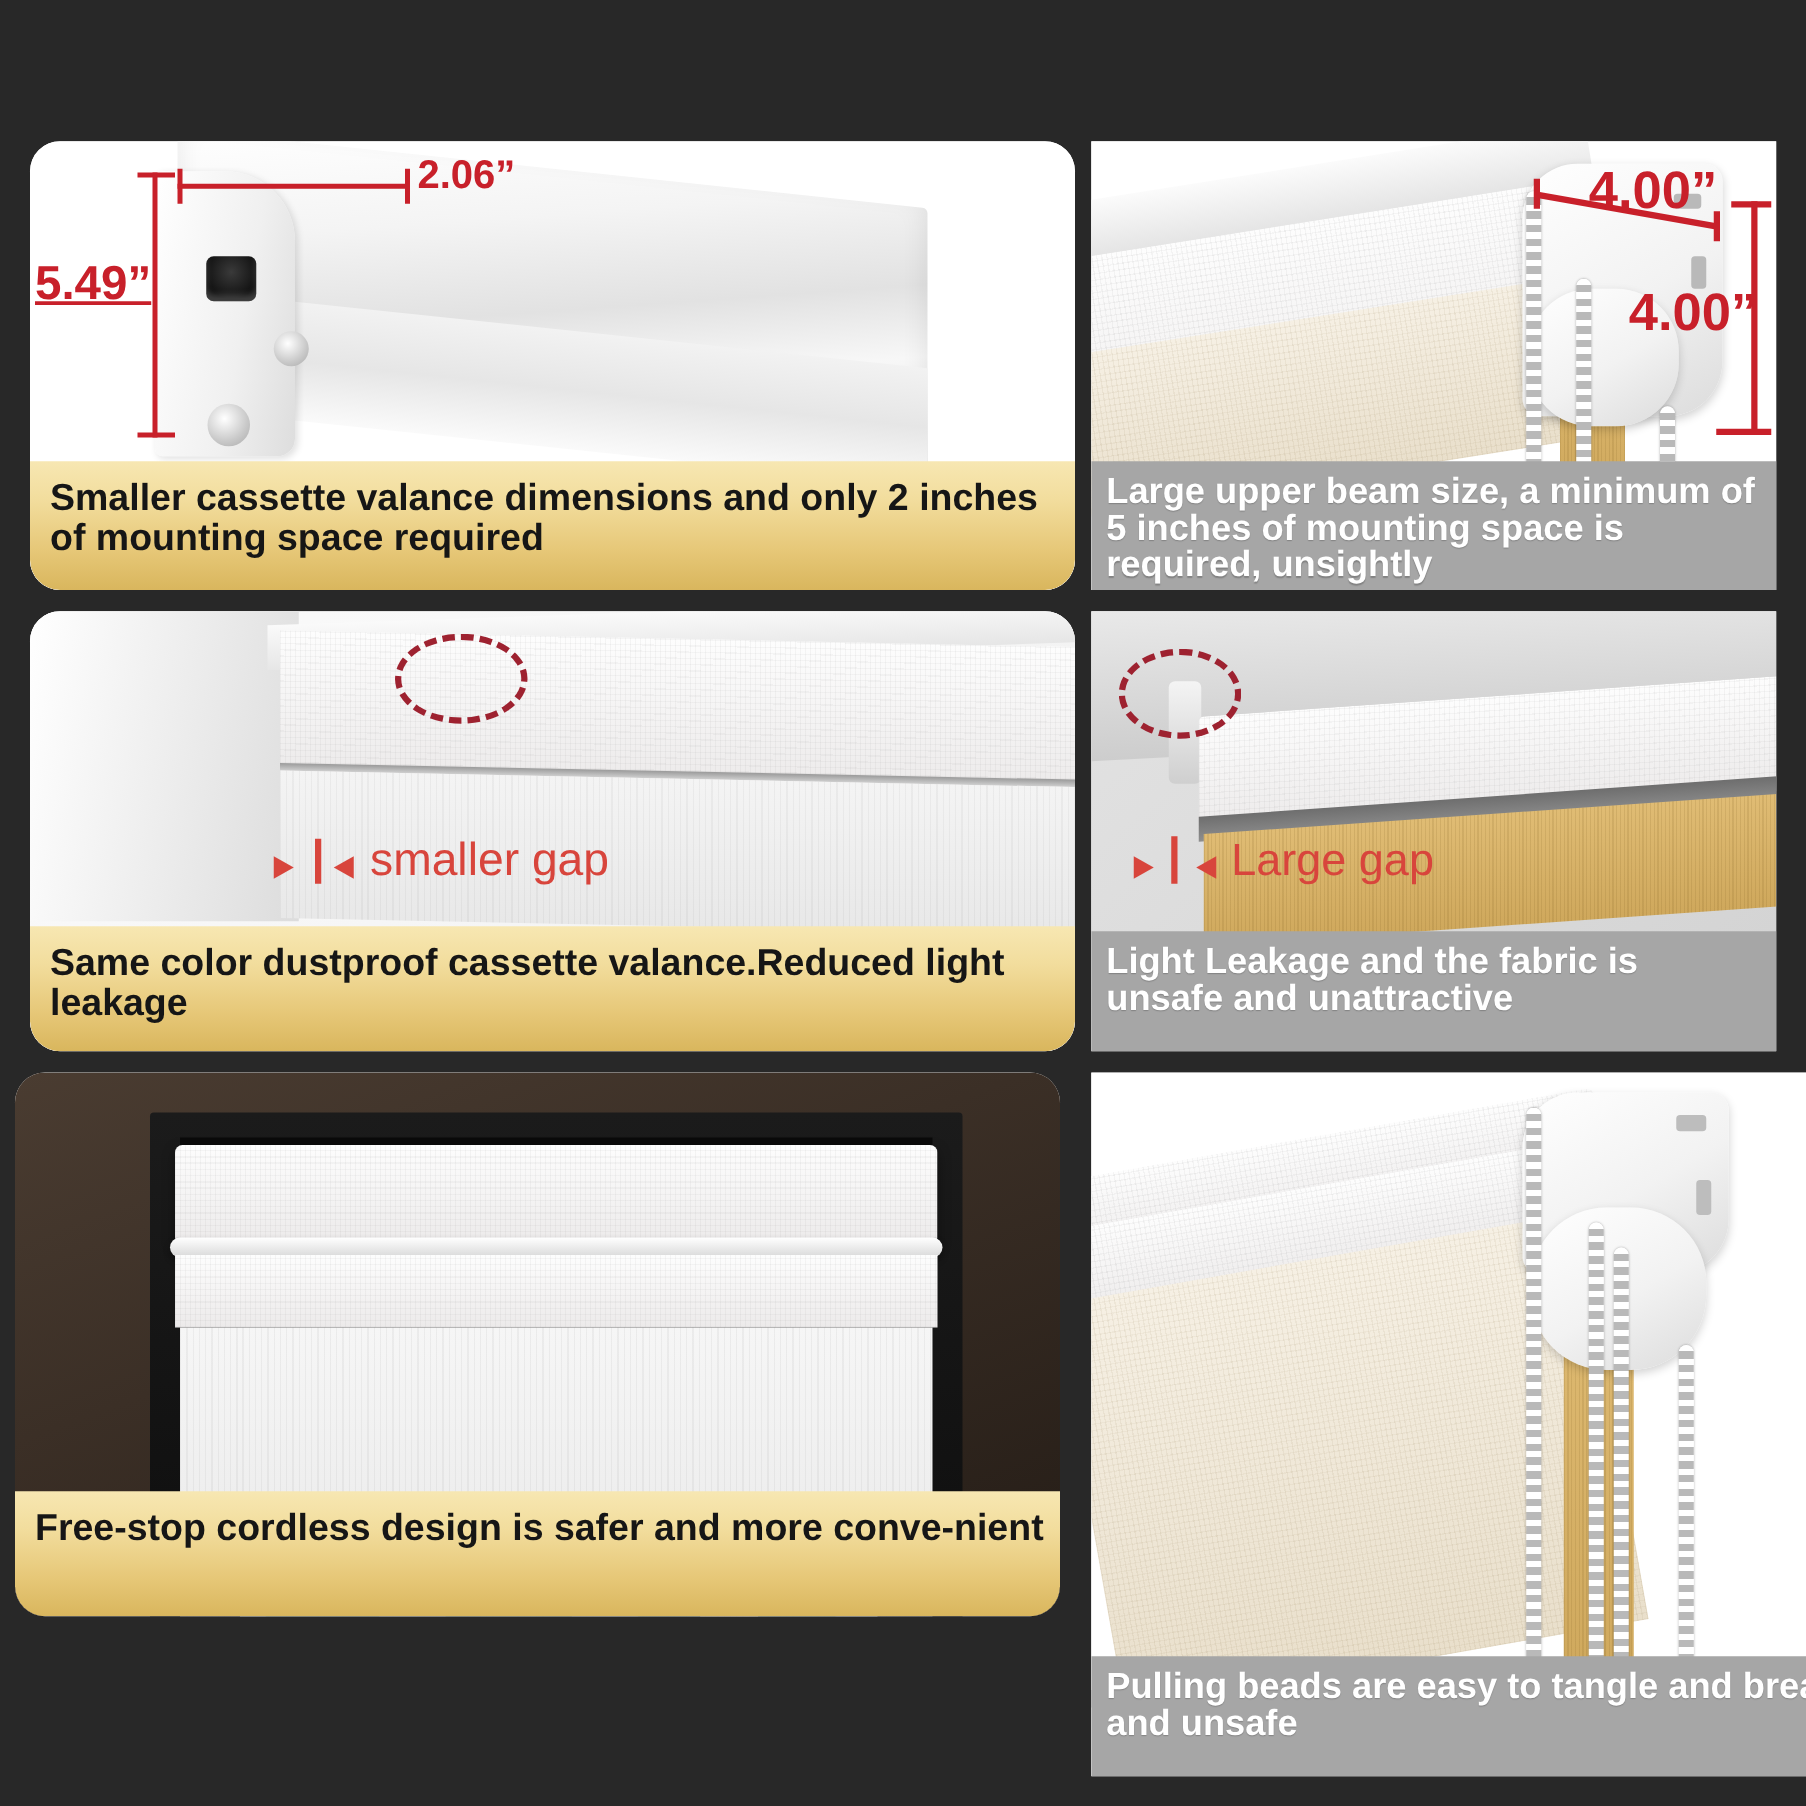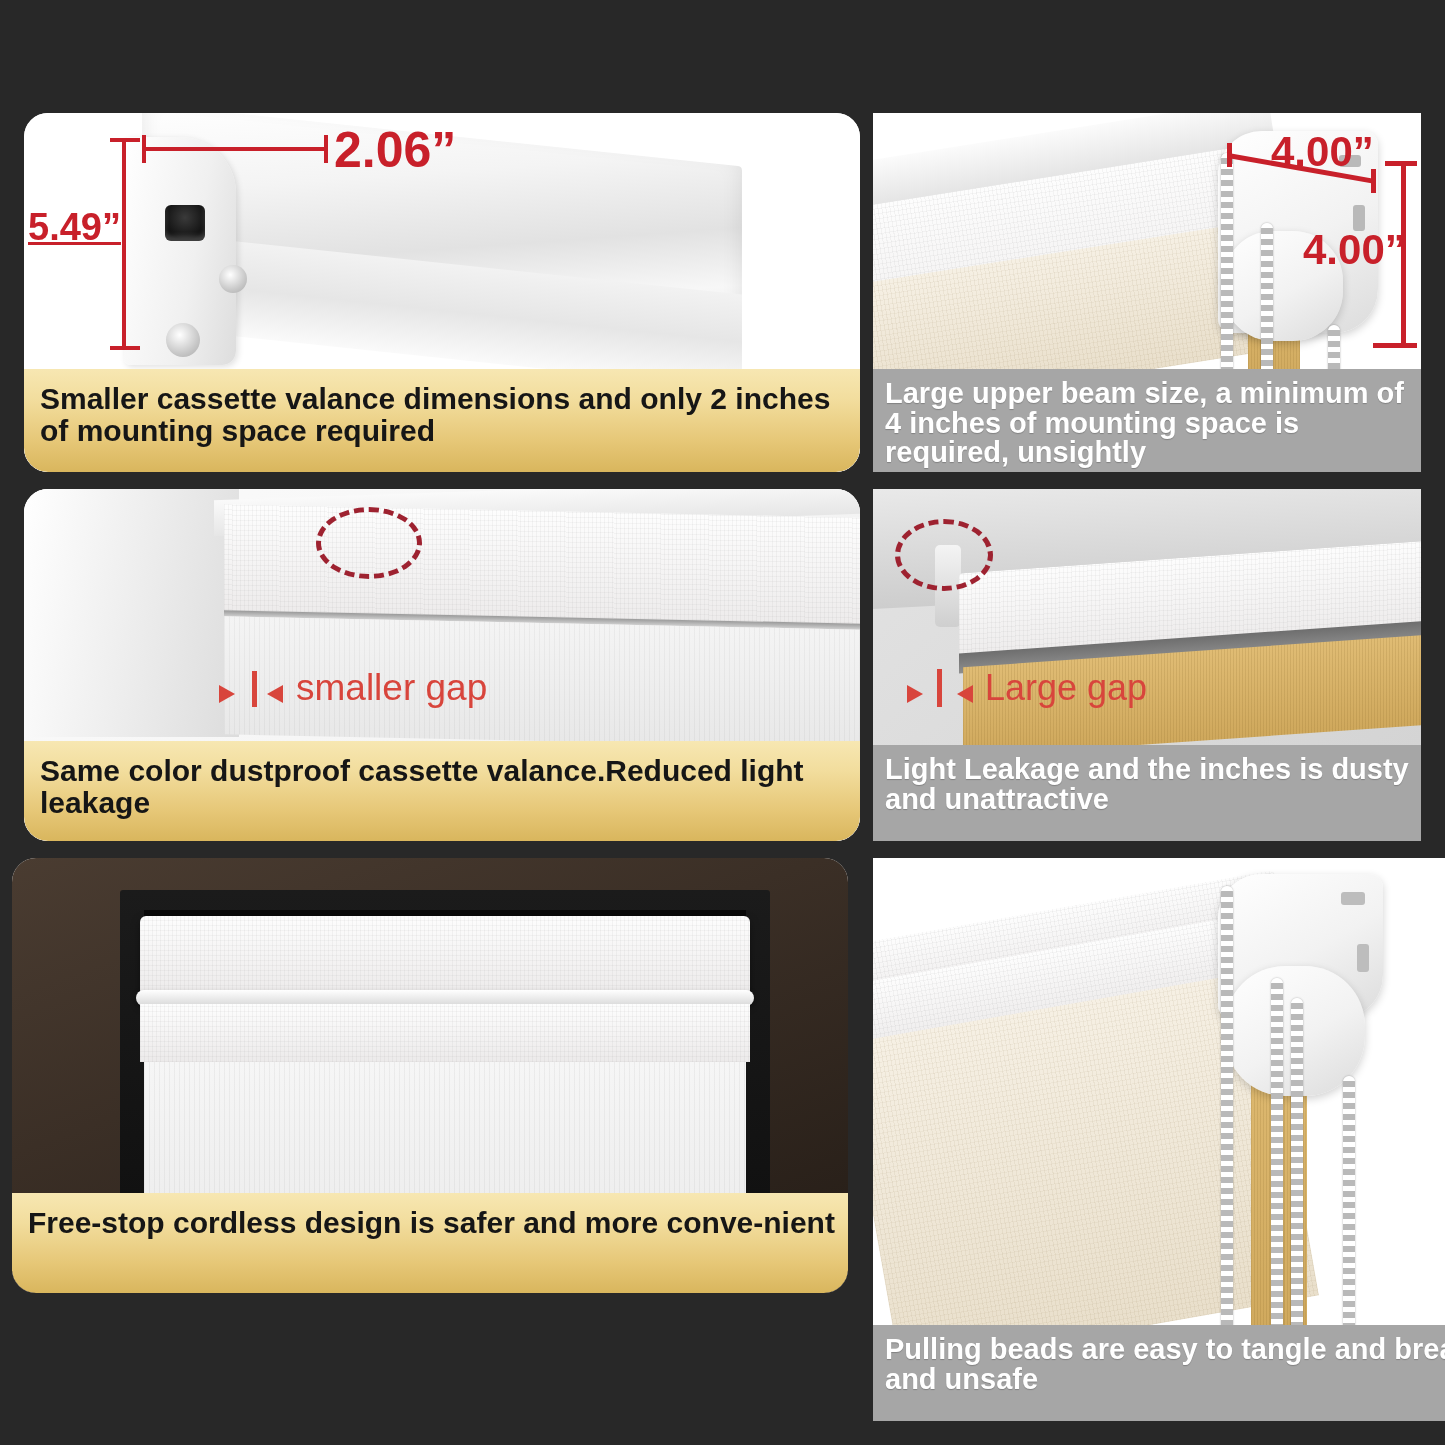--- a/index.html
+++ b/index.html
@@ -123,21 +123,21 @@
       <div class="p1-screw" style="left:142px;top:210px;width:34px;height:34px;"></div>
 
       <div class="dim-line" style="left:98px;top:25px;width:4px;height:212px;"></div>
       <div class="tick" style="left:86px;top:25px;width:30px;height:4px;"></div>
       <div class="tick" style="left:86px;top:233px;width:30px;height:4px;"></div>
       <div class="dim-txt" style="left:4px;top:93px;font-size:38px;text-decoration:underline;">5.49”</div>
 
       <div class="dim-line" style="left:118px;top:34px;width:186px;height:4px;"></div>
       <div class="tick" style="left:118px;top:22px;width:4px;height:28px;"></div>
       <div class="tick" style="left:300px;top:22px;width:4px;height:28px;"></div>
-      <div class="dim-txt" style="left:310px;top:8px;font-size:50px;">2.06”</div>
+      <div class="dim-txt" style="left:310px;top:8px;font-size:32px;">2.06”</div>
     </div>
     <div class="cap gold" style="height:103px;">Smaller cassette valance dimensions and only 2 inches of mounting space required</div>
   </div>
 
   <div class="panel right" style="left:873px;top:113px;width:548px;height:359px;">
     <div class="photo" style="background:#fff;">
 
       <div class="p2-roll fabric-white" style="left:-20px;top:50px;width:420px;height:66px;transform:rotate(-9deg);transform-origin:left top;border-radius:8px;"></div>
       <div class="fabric-white" style="position:absolute;left:-20px;top:95px;width:420px;height:180px;transform:rotate(-9deg);transform-origin:left top;"></div>
       <div class="fabric-beige" style="position:absolute;left:-20px;top:172px;width:400px;height:130px;transform:rotate(-9deg);transform-origin:left top;"></div>
@@ -155,21 +155,21 @@
       <div class="dim-line" style="left:355px;top:40px;width:146px;height:5px;transform:rotate(10deg);transform-origin:left center;"></div>
       <div class="tick" style="left:354px;top:30px;width:5px;height:24px;"></div>
       <div class="tick" style="left:498px;top:56px;width:5px;height:24px;"></div>
       <div class="dim-txt" style="left:398px;top:15px;font-size:42px;">4.00”</div>
 
       <div class="dim-line" style="left:528px;top:48px;width:5px;height:185px;"></div>
       <div class="tick" style="left:512px;top:48px;width:32px;height:5px;"></div>
       <div class="tick" style="left:500px;top:230px;width:44px;height:5px;"></div>
       <div class="dim-txt" style="left:430px;top:113px;font-size:42px;">4.00”</div>
     </div>
-    <div class="cap grey" style="height:103px;">Large upper beam size, a minimum of 4 inches of mounting space is required, unsightly</div>
+    <div class="cap grey" style="height:103px;">Large upper beam size, a minimum of 5 inches of mounting space is required, unsightly</div>
   </div>
 
   <div class="panel left" style="left:24px;top:489px;width:836px;height:352px;">
     <div class="photo" style="background:linear-gradient(140deg,#fbfbfb,#f0f0f0);">
 
       <div class="p3-frame" style="left:0;top:0;width:215px;height:248px;
                   background:linear-gradient(100deg,#ffffff,#ececec 55%,#dcdcdc);"></div>
       <div class="p3-frame" style="left:190px;top:0;width:646px;height:36px;transform:skewY(-2deg);
                   background:linear-gradient(180deg,#fafafa,#e6e6e6);"></div>
 
@@ -205,21 +205,21 @@
 
       <div class="fabric-tan" style="position:absolute;left:90px;top:162px;width:466px;height:90px;transform:skewY(-4deg);"></div>
 
       <div class="dash-ell" style="left:22px;top:30px;width:88px;height:62px;"></div>
 
       <div class="arrow-r" style="left:34px;top:196px;"></div>
       <div class="gapbar" style="left:64px;top:180px;height:38px;"></div>
       <div class="arrow-l" style="left:84px;top:196px;"></div>
       <div class="gap-txt" style="left:112px;top:178px;font-size:36px;">Large gap</div>
     </div>
-    <div class="cap grey" style="height:96px;">Light Leakage and the inches is dusty and unattractive</div>
+    <div class="cap grey" style="height:96px;">Light Leakage and the fabric is unsafe and unattractive</div>
   </div>
 
   <div class="panel left" style="left:12px;top:858px;width:836px;height:435px;">
     <div class="photo">
       <div class="wall"></div>
 
       <div class="win-frame" style="left:108px;top:32px;width:650px;height:430px;border-radius:3px;"></div>
       <div style="position:absolute;left:132px;top:52px;width:602px;height:398px;background:#0a0a0a;"></div>
 
       <div class="sky" style="left:180px;top:300px;width:510px;height:150px;"></div>

